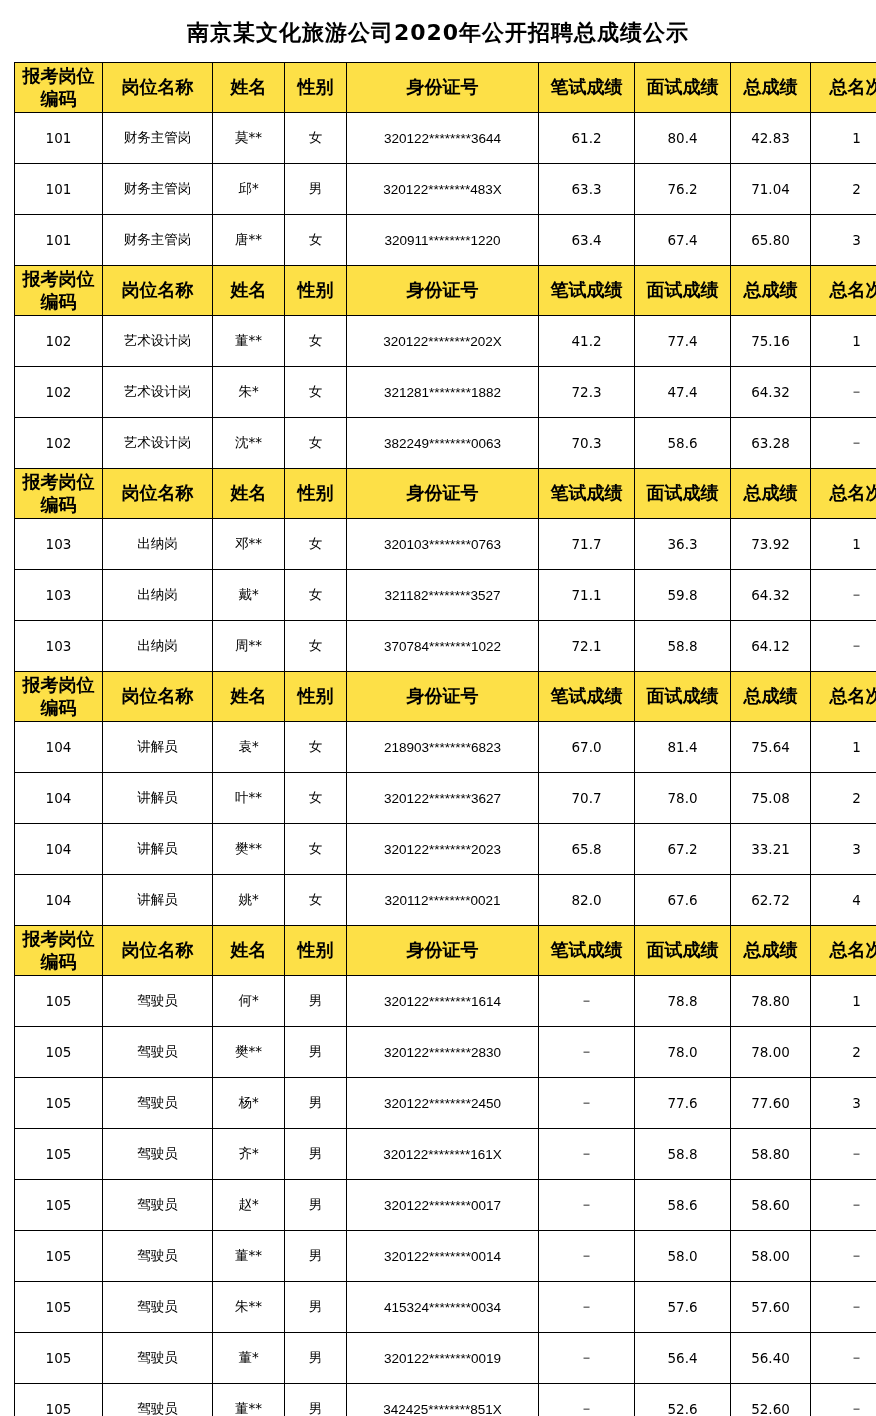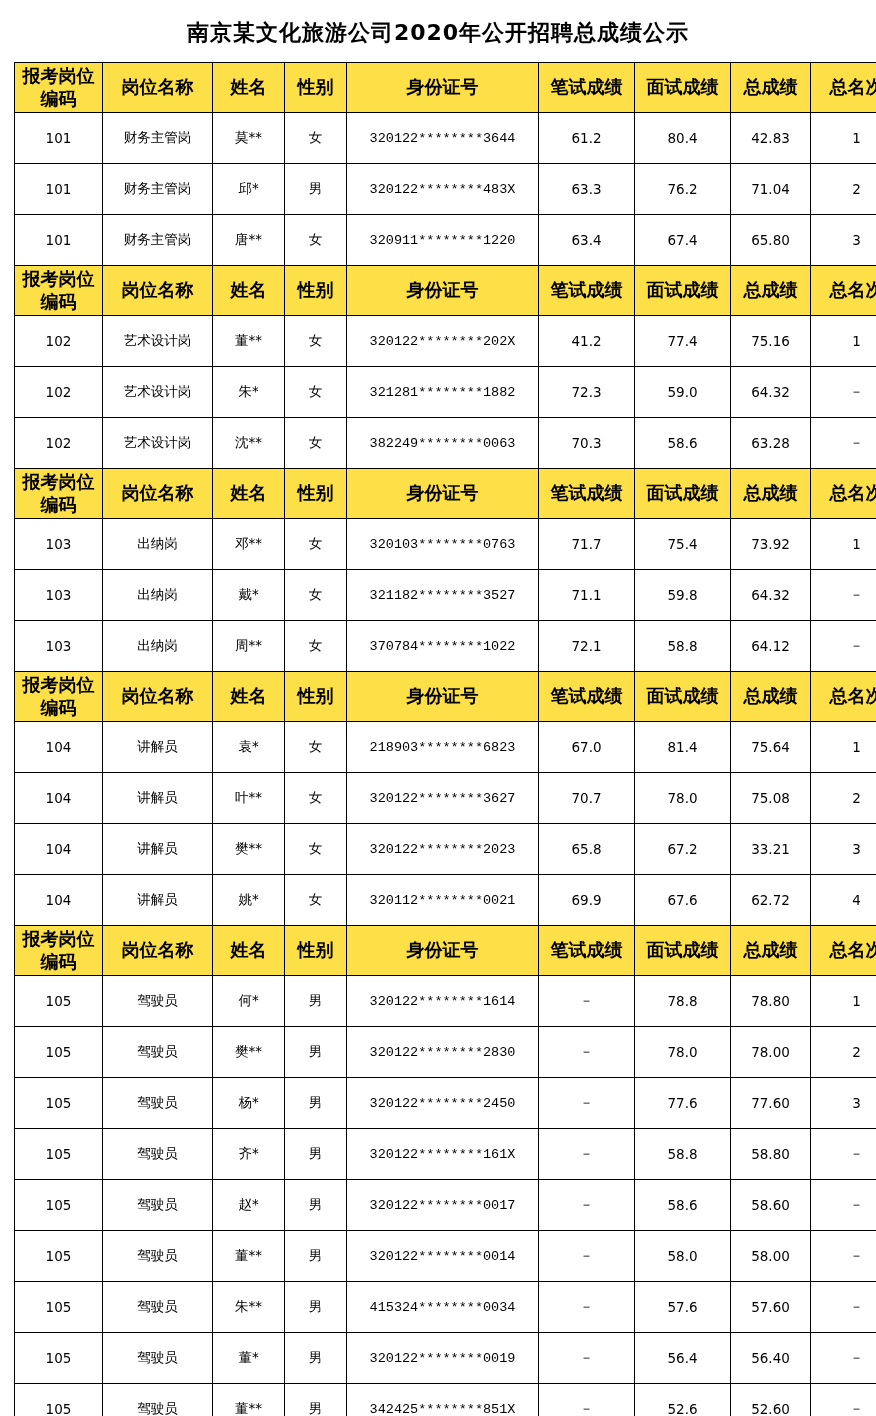--- a/index.html
+++ b/index.html
@@ -53,21 +53,21 @@
   .col-code   { width: 88px; }
   .col-post   { width: 110px; }
   .col-name   { width: 72px; }
   .col-gender { width: 62px; }
   .col-id     { width: 192px; }
   .col-written{ width: 96px; }
   .col-interview { width: 96px; }
   .col-total  { width: 80px; }
   .col-rank   { width: 92px; }
   .mono {
-    font-family: Liberation Mono, monospace;
+    font-family: Liberation Sans, sans-serif;
     font-size: 12.5px;
     letter-spacing: 0px;
     margin-left: 32px;
   }
   .num {
     font-family: "DejaVu Sans", "Liberation Sans", sans-serif;
     font-size: 13.5px;
   }
 </style>
 </head>
@@ -156,21 +156,21 @@
           <td class="num">75.16</td>
           <td class="num">1</td>
         </tr>
         <tr class="data-row">
           <td class="num">102</td>
           <td>艺术设计岗</td>
           <td>朱*</td>
           <td>女</td>
           <td class="mono">321281********1882</td>
           <td class="num">72.3</td>
-          <td class="num">59.0</td>
+          <td class="num">47.4</td>
           <td class="num">64.32</td>
           <td class="num">－</td>
         </tr>
         <tr class="data-row">
           <td class="num">102</td>
           <td>艺术设计岗</td>
           <td>沈**</td>
           <td>女</td>
           <td class="mono">382249********0063</td>
           <td class="num">70.3</td>
@@ -189,21 +189,21 @@
           <td>总成绩</td>
           <td>总名次</td>
         </tr>
         <tr class="data-row">
           <td class="num">103</td>
           <td>出纳岗</td>
           <td>邓**</td>
           <td>女</td>
           <td class="mono">320103********0763</td>
           <td class="num">71.7</td>
-          <td class="num">75.4</td>
+          <td class="num">36.3</td>
           <td class="num">73.92</td>
           <td class="num">1</td>
         </tr>
         <tr class="data-row">
           <td class="num">103</td>
           <td>出纳岗</td>
           <td>戴*</td>
           <td>女</td>
           <td class="mono">321182********3527</td>
           <td class="num">71.1</td>
@@ -265,21 +265,21 @@
           <td class="num">67.2</td>
           <td class="num">33.21</td>
           <td class="num">3</td>
         </tr>
         <tr class="data-row">
           <td class="num">104</td>
           <td>讲解员</td>
           <td>姚*</td>
           <td>女</td>
           <td class="mono">320112********0021</td>
-          <td class="num">69.9</td>
+          <td class="num">82.0</td>
           <td class="num">67.6</td>
           <td class="num">62.72</td>
           <td class="num">4</td>
         </tr>
         <tr class="group-header">
           <td>报考岗位编码</td>
           <td>岗位名称</td>
           <td>姓名</td>
           <td>性别</td>
           <td>身份证号</td>

